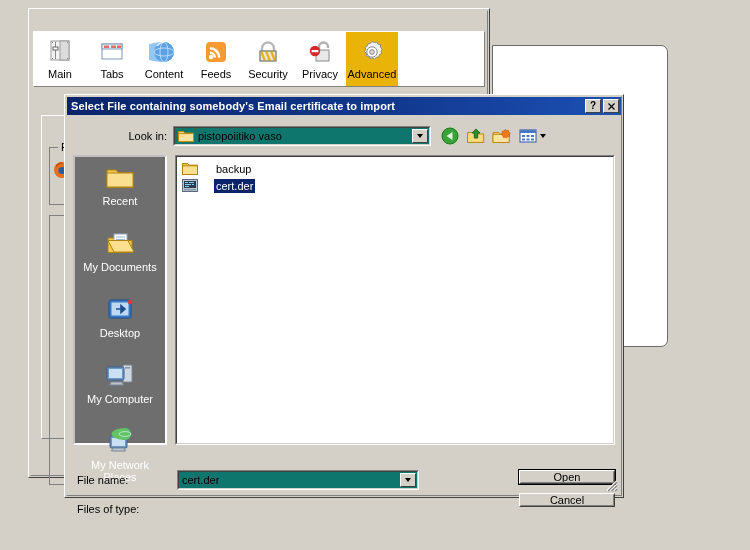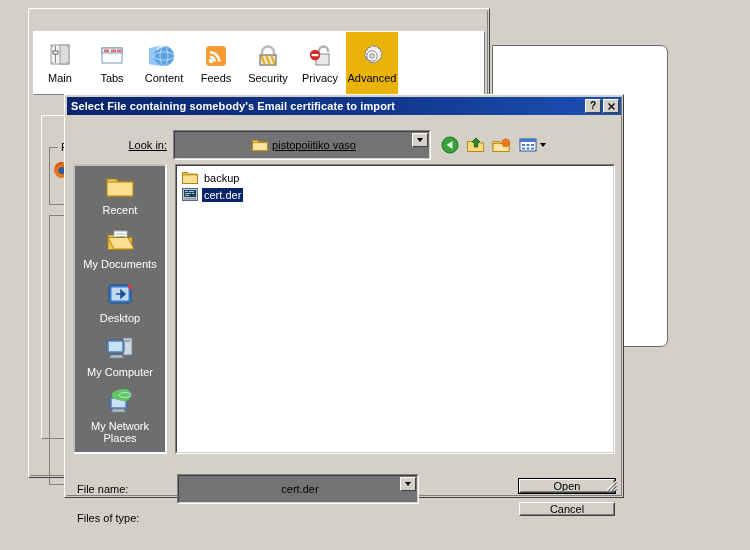--- a/index.html
+++ b/index.html
@@ -108,21 +108,21 @@
     background: #d4d0c8;
     padding: 2px;
     box-sizing: border-box;
   }
   .opt-toolbar {
     background: #ffffff;
     border-top: 1px solid #ffffff;
     border-left: 1px solid #ffffff;
     border-right: 1px solid #808080;
     border-bottom: 1px solid #808080;
-    height: 64px;
+    height: 56px;
     display: flex;
     align-items: stretch;
     box-sizing: border-box;
   }
   .opt-tab {
     width: 52px;
     display: flex;
     flex-direction: column;
     align-items: center;
     justify-content: center;
@@ -203,43 +203,41 @@
     position: absolute;
     left: 0; right: 0; top: 18px; bottom: 0;
     padding: 4px 6px 6px 6px;
     box-sizing: border-box;
     background: #d4d0c8;
   }
   .fd-topbar {
     display: flex;
     align-items: center;
     height: 22px;
-    margin: 15px 0 8px 0;
-    text-decoration: underline;
+    margin: 6px 0 8px 0;
   }
   .fd-label {
     font-size: 11px;
     text-align: right;
     margin-right: 6px;
   }
   .fd-lookin-label { width: 94px; }
 
   .combo {
     position: relative;
-    height: 30px;
-    background: #737373;
+    height: 20px;
+    background: #0f766e;
     border-top: 1px solid #808080;
     border-left: 1px solid #808080;
     border-right: 1px solid #ffffff;
     border-bottom: 1px solid #ffffff;
     box-sizing: border-box;
     display: flex;
     align-items: center;
     padding-left: 2px;
-    justify-content: center;
   }
   .combo .c-in {
     position: absolute;
     inset: 0;
     border: 1px solid #404040;
     border-right-color: #d4d0c8;
     border-bottom-color: #d4d0c8;
     pointer-events: none;
     box-sizing: border-box;
   }
@@ -289,21 +287,21 @@
     background: #6e6e6e;
     border-top: 2px solid #c0c0c0;
     border-left: 2px solid #c0c0c0;
     border-right: 2px solid #ffffff;
     border-bottom: 2px solid #ffffff;
     box-sizing: border-box;
     padding-top: 6px;
     display: flex;
     flex-direction: column;
     align-items: center;
-    gap: 10px;
+    gap: 22px;
   }
   .place {
     width: 84px;
     display: flex;
     flex-direction: column;
     align-items: center;
     gap: 2px;
     color: #ffffff;
     font-size: 11px;
     text-align: center;
@@ -329,21 +327,21 @@
     position: absolute; inset: 0;
     border: 1px solid #404040;
     border-right-color: #d4d0c8;
     border-bottom-color: #d4d0c8;
     pointer-events: none;
     box-sizing: border-box;
   }
   .fitem {
     display: flex;
     align-items: center;
-    gap: 4px;
+    gap: 16px;
     height: 17px;
     padding-left: 4px;
     font-size: 11px;
     width: max-content;
     cursor: default;
   }
   .fitem .fico { width: 16px; height: 15px; flex: 0 0 auto; }
   .fitem .fname { padding: 1px 2px; white-space: nowrap; }
   .fitem.selected .fname { background: #0a246a; color: #ffffff; }
 

